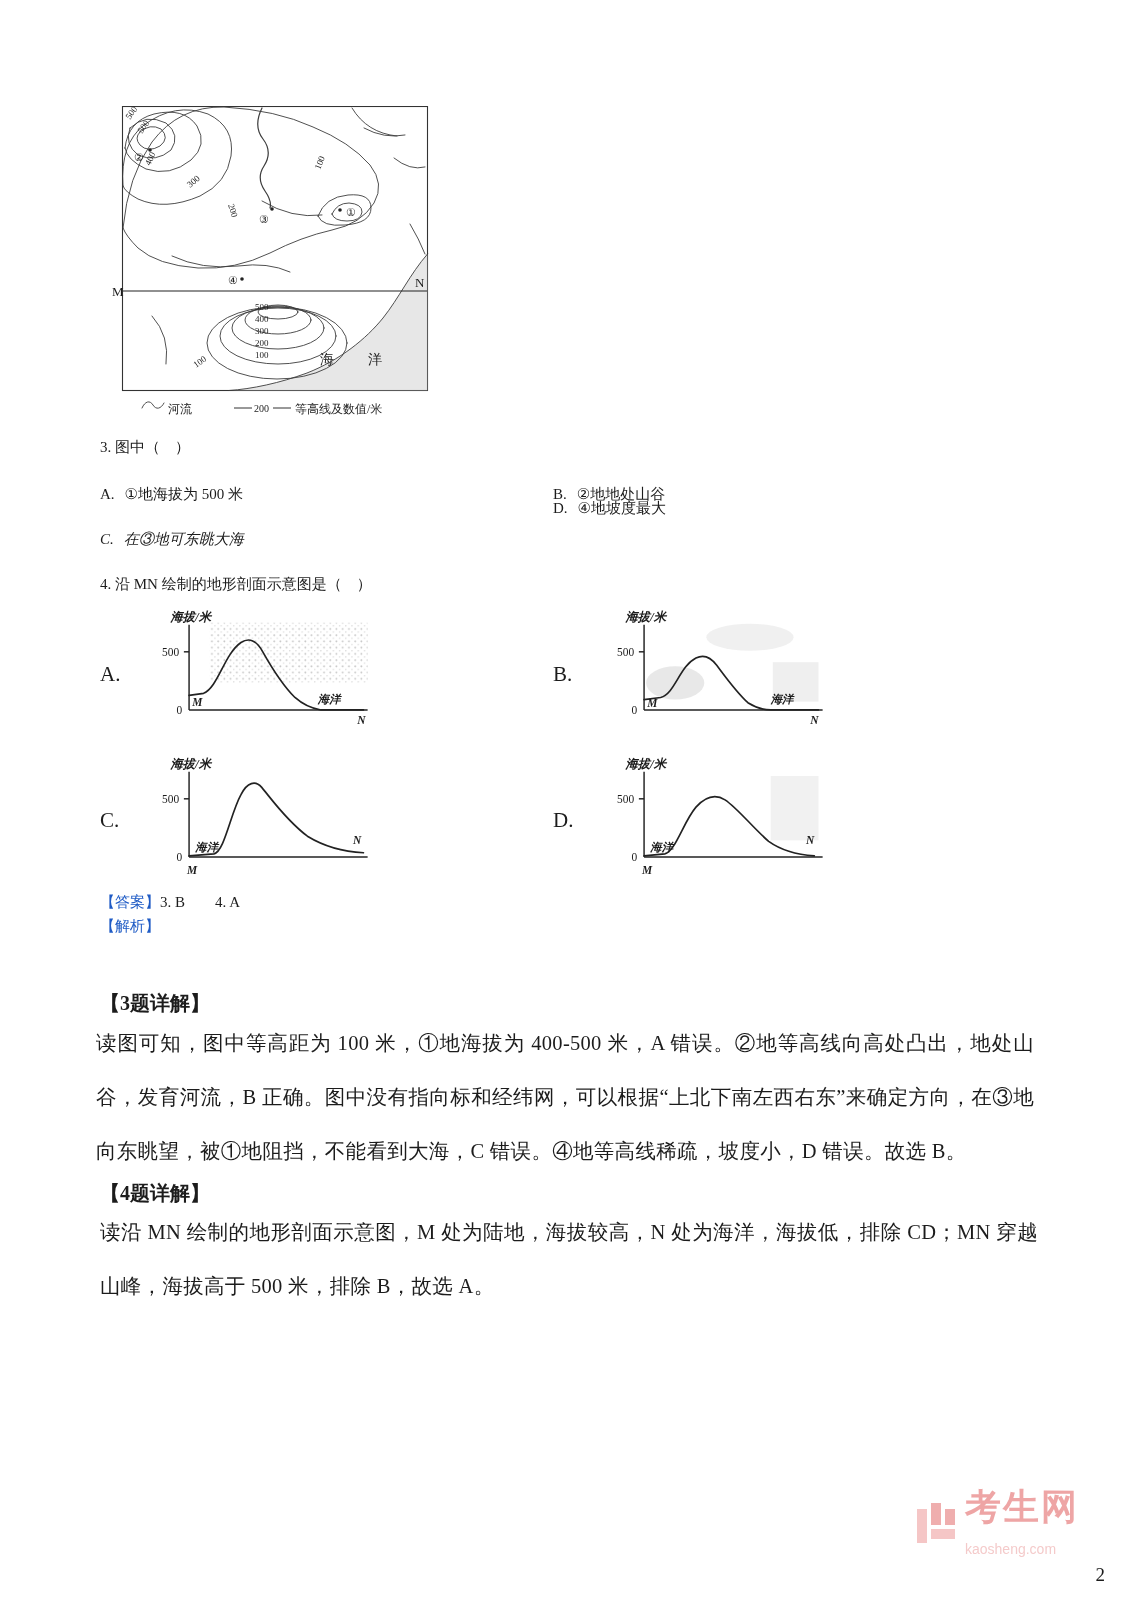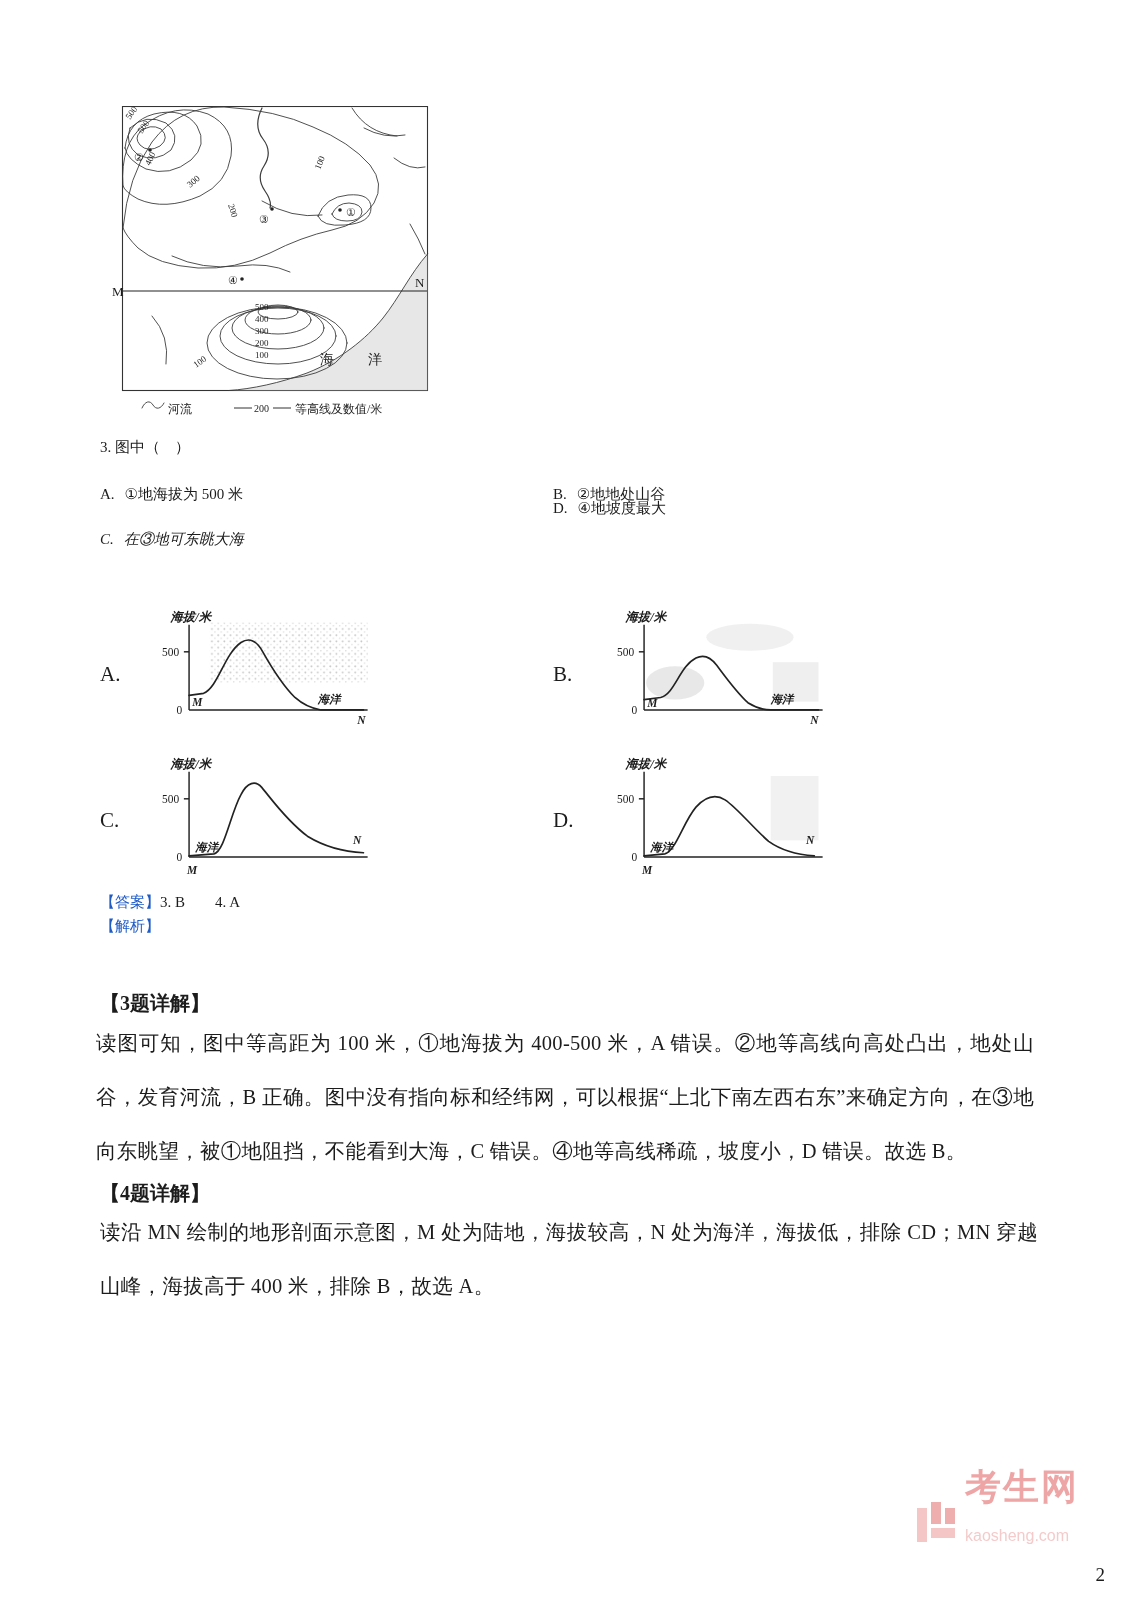--- a/index.html
+++ b/index.html
@@ -19,24 +19,24 @@
     position:absolute; width:938px; font-size:20.5px; line-height:54px;
     text-align:justify; letter-spacing:0.3px;
   }
   .heading { position:absolute; font-size:20px; font-weight:bold;text-align:center; }
   svg { display:block; }
   svg text { font-family:"Liberation Serif","DejaVu Serif",serif; fill:#1c1c1c; }
   .mapline { stroke:#3c3c3c; stroke-width:0.9; fill:none; stroke-linejoin:round; stroke-linecap:round; }
   .axis { stroke:#222; stroke-width:1.4; fill:none; }
   .profcurve { stroke:#222; stroke-width:1.6; fill:none; stroke-linejoin:round; stroke-linecap:round; }
   .hw { font-weight:bold; font-style:italic; }
-  .wm { position:absolute; right:52px; bottom:56px; display:flex; align-items:flex-end; opacity:0.8; }
+  .wm { position:absolute; right:52px; bottom:44px; display:flex; align-items:center; opacity:0.8; }
   .wm-texts { margin-left:8px; line-height:1; }
   .wm-title { font-size:36px; font-weight:bold; color:#ea8f8f; font-family:"Liberation Sans","DejaVu Sans",sans-serif; letter-spacing:2px; }
-  .wm-domain { font-size:16px; color:#f2bdbd; font-family:"Liberation Sans","DejaVu Sans",sans-serif; margin-top:23px; }
+  .wm-domain { font-size:14px; color:#f2bdbd; font-family:"Liberation Sans","DejaVu Sans",sans-serif; margin-top:17px; }
   .pageno { position:absolute; right:26px; bottom:14px; font-size:19px; }
 </style>
 </head>
 <body>
 
 <div class="page">
 
   <div class="abs" style="left:112px; top:106px;">
     <svg width="322" height="314" viewBox="0 0 322 314">
 
@@ -125,20 +125,21 @@
   <div class="qtext" style="left:553px; top:485px;">
     <span>B.</span><span class="optgap">②地地处山谷</span>
   </div>
   <div class="qtext" style="left:100px; top:530px;font-style:italic;">
     <span>C.</span><span class="optgap">在③地可东眺大海</span>
   </div>
   <div class="qtext" style="left:553px; top:499px;">
     <span>D.</span><span class="optgap">④地坡度最大</span>
   </div>
 
+  <div class="qtext" style="left:100px; top:575px;">4. 沿 MN 绘制的地形剖面示意图是（　）</div>
 
   <div class="dlabel" style="left:100px; top:662px;">A.</div>
   <div class="dlabel" style="left:553px; top:662px;">B.</div>
   <div class="dlabel" style="left:100px; top:808px;">C.</div>
   <div class="dlabel" style="left:553px; top:808px;">D.</div>
 
   <div class="abs" style="left:160px; top:608px;">
     <svg width="218" height="125" viewBox="0 0 210 120">
       <defs>
         <pattern id="dotsA" width="6" height="6" patternUnits="userSpaceOnUse">
@@ -214,21 +215,21 @@
   </div>
 
   <div class="qtext blue" style="left:100px; top:917px;text-align:right;">【解析】</div>
 
   <div class="heading" style="left:100px; top:990px;">【3题详解】</div>
 
   <div class="para" style="left:96px; top:1016px;">读图可知，图中等高距为 100 米，①地海拔为 400-500 米，A 错误。②地等高线向高处凸出，地处山谷，发育河流，B 正确。图中没有指向标和经纬网，可以根据“上北下南左西右东”来确定方向，在③地向东眺望，被①地阻挡，不能看到大海，C 错误。④地等高线稀疏，坡度小，D 错误。故选 B。</div>
 
   <div class="heading" style="left:100px; top:1180px;">【4题详解】</div>
 
-  <div class="para" style="left:100px; top:1205px;">读沿 MN 绘制的地形剖面示意图，M 处为陆地，海拔较高，N 处为海洋，海拔低，排除 CD；MN 穿越山峰，海拔高于 400 米，排除 B，故选 A。</div>
+  <div class="para" style="left:100px; top:1205px;">读沿 MN 绘制的地形剖面示意图，M 处为陆地，海拔较高，N 处为海洋，海拔低，排除 CD；MN 穿越山峰，海拔高于 500 米，排除 B，故选 A。</div>
 
 
   <div class="wm">
     <svg width="42" height="44" viewBox="0 0 42 44">
       <rect x="2" y="8" width="10" height="34" fill="#f3b9b9"></rect>
       <rect x="16" y="2" width="10" height="22" fill="#ec9a9a"></rect>
       <rect x="16" y="28" width="24" height="10" fill="#f3b9b9"></rect>
       <rect x="30" y="8" width="10" height="16" fill="#ec9a9a"></rect>
     </svg>
     <div class="wm-texts">

